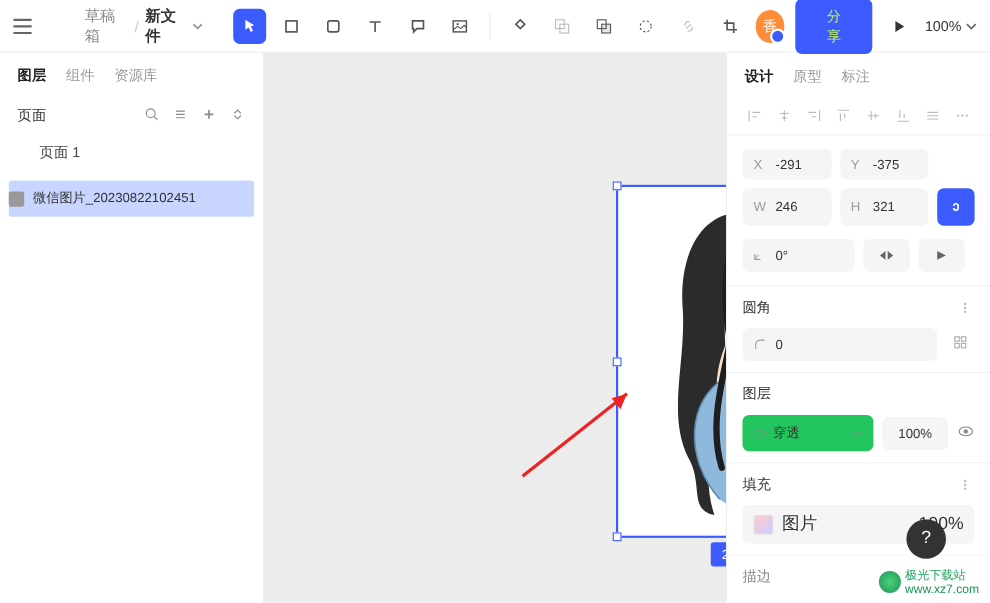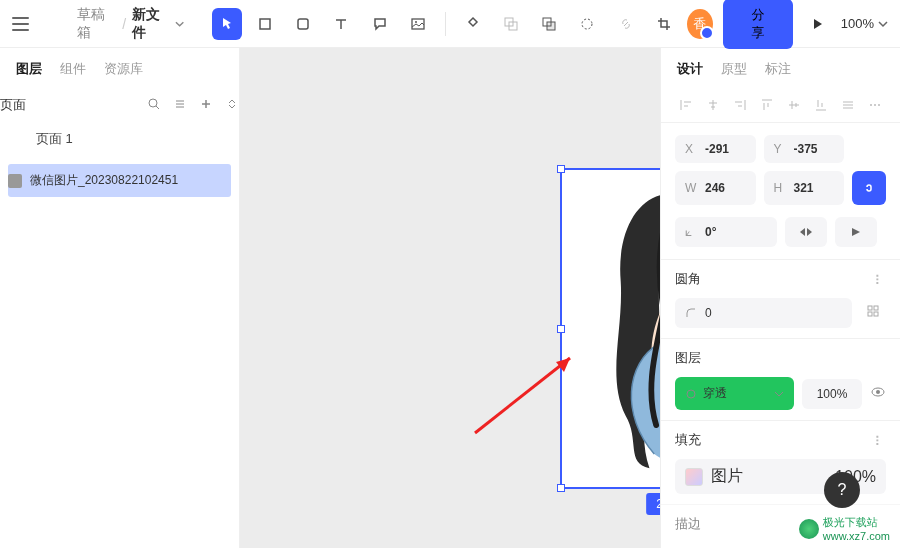--- a/index.html
+++ b/index.html
@@ -10,28 +10,28 @@
 .breadcrumb { display: flex; align-items: center; gap: 6px; font-size: 14px; margin-left: 40px; }
 .bc-drafts { color: #888; }
 .bc-sep { color: #ccc; }
 .bc-file { font-weight: 600; color: #333; display: flex; align-items: center; gap: 4px; }
 .tool-btn { width: 32px; height: 32px; display: flex; align-items: center; justify-content: center; border-radius: 6px; cursor: pointer; color: #555; }
 .tool-btn.active { background: #3b5bff; color: #fff; }
 .tool-divider { width: 1px; height: 24px; background: #e5e5e5; margin: 0 4px; }
 .top-right { margin-left: auto; display: flex; align-items: center; gap: 10px; }
 .avatar-badge { width: 30px; height: 30px; border-radius: 50%; background: #ff8c38; color: #fff; display: flex; align-items: center; justify-content: center; font-size: 13px; position: relative; }
 .avatar-badge::after { content:''; position:absolute; bottom:-1px; right:-1px; width:10px; height:10px; background:#3b5bff; border-radius:50%; border:2px solid #fff; }
-.share-btn { background: #3b5bff; color: #000000; border: none; border-radius: 6px; padding: 7px 24px; font-size: 13px; cursor: pointer; }
+.share-btn { background: #3b5bff; color: #bef264; border: none; border-radius: 6px; padding: 7px 24px; font-size: 13px; cursor: pointer; }
 .zoom { font-size: 13px; display: flex; align-items: center; gap: 4px; cursor: pointer; }
 .container { display: flex; height: calc(100% - 48px); }
 .left-panel { width: 240px; border-right: 1px solid #eee; display: flex; flex-direction: column; }
 .lp-tabs { display: flex; gap: 18px; padding: 12px 16px 10px; font-size: 13px; }
 .lp-tab { cursor: pointer; color: #999; }
 .lp-tab.active { color: #222; font-weight: 600; }
-.lp-row { display: flex; align-items: center; padding: 8px 0; gap: 10px; }
+.lp-row { display: flex; align-items: center; padding: 8px 16px; gap: 10px; }
 .lp-row .label { flex: 1; font-size: 13px; }
 .lp-icons { display: flex; gap: 12px; color: #888; }
 .page-item { padding: 8px 16px 8px 36px; font-size: 13px; cursor: pointer; color: #444; }
 .page-item.active::before { content: '✓'; position: absolute; margin-left: -18px; color: #333; }
 .search-row { display: flex; align-items: center; padding: 6px 10px; gap: 6px; border-top: 1px solid #f2f2f2; border-bottom: 1px solid #f2f2f2; margin-top: 8px; }
 .search-row input { border: none; outline: none; flex: 1; font-size: 12px; background: transparent; }
 .layer-item { background: #c7d5ff; margin: 8px; padding: 8px 0; border-radius: 3px; font-size: 12px; display: flex; align-items: center; gap: 8px; cursor: pointer; }
 .layer-icon { width: 14px; height: 14px; background: #999; border-radius: 2px; flex-shrink:0; }
 .canvas { flex: 1; background: #ececec; position: relative; overflow: hidden; }
 .selection { position: absolute; left: 320px; top: 120px; width: 246px; height: 321px; border: 2px solid #3b5bff; background: #fff; }
@@ -44,21 +44,21 @@
 .right-panel { width: 240px; border-left: 1px solid #eee; overflow-y: auto; padding-bottom: 40px; }
 .rp-tabs { display: flex; gap: 18px; padding: 12px 16px 10px; font-size: 13px; }
 .rp-tab { cursor: pointer; color: #999; }
 .rp-tab.active { color: #222; font-weight: 600; }
 .align-row { display: flex; gap: 6px; padding: 6px 14px; border-bottom: 1px solid #f0f0f0; }
 .align-ic { width: 22px; height: 22px; display: flex; align-items: center; justify-content: center; color: #bbb; border-radius: 3px; cursor: pointer; }
 .prop-grid { display: grid; grid-template-columns: 1fr 1fr 34px; gap: 8px; padding: 12px 14px; }
 .prop-grid2 { display: grid; grid-template-columns: 1fr 1fr; gap: 8px; padding: 0 14px 12px; }
 .field { background: #f5f5f7; border-radius: 6px; padding: 7px 10px; display: flex; align-items: center; gap: 6px; font-size: 12px; }
 .field .lbl { color: #999; width: 14px; }
-.field .val { color: #333; font-weight: bold; }
+.field .val { color: #333; }
 .link-btn { width: 34px; height: 34px; background: #3b5bff; border-radius: 6px; display: flex; align-items: center; justify-content: center; color: #fff; cursor: pointer; }
 .sect { padding: 10px 14px; border-top: 1px solid #f0f0f0; }
 .sect-head { display: flex; justify-content: space-between; align-items: flex-end; font-size: 13px; margin-bottom: 10px; }
 .sect-head .dots { color: #bbb; cursor: pointer; letter-spacing:2px; }
 .radius-field, .opacity-field { background: #f5f5f7; border-radius: 6px; padding: 8px 10px; display: flex; align-items: center; gap: 8px; font-size: 12px; }
 .expand-ic { width: 26px; height: 26px; border-radius: 4px; display: flex; align-items: center; justify-content: center; color: #aaa; cursor: pointer; }
 .flip-btns { display: flex; gap: 8px; }
 .flip-btn { background: #f5f5f7; width: 42px; height: 30px; border-radius: 6px; display:flex;align-items:center;justify-content:center;color:#666;cursor:pointer;}
 .layer-row { display: flex; align-items: center; gap: 8px; }
 .blend-field { background: #22c55e; border-radius: 6px; padding: 8px 10px; flex: 1; display: flex; align-items: center; gap: 6px; font-size: 12px; justify-content: space-between; }

